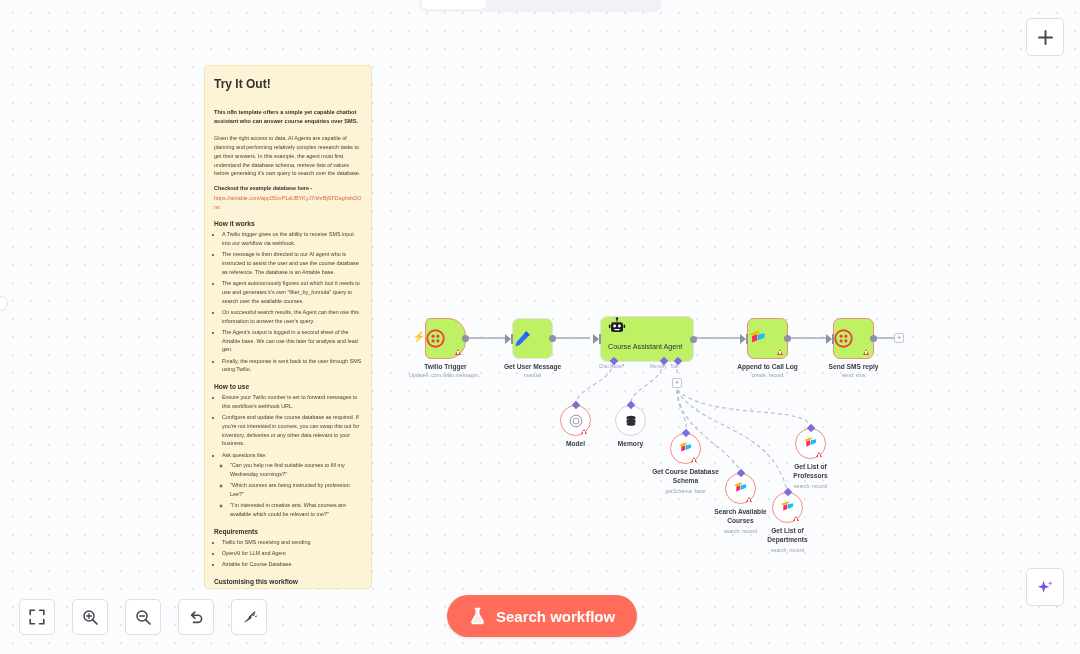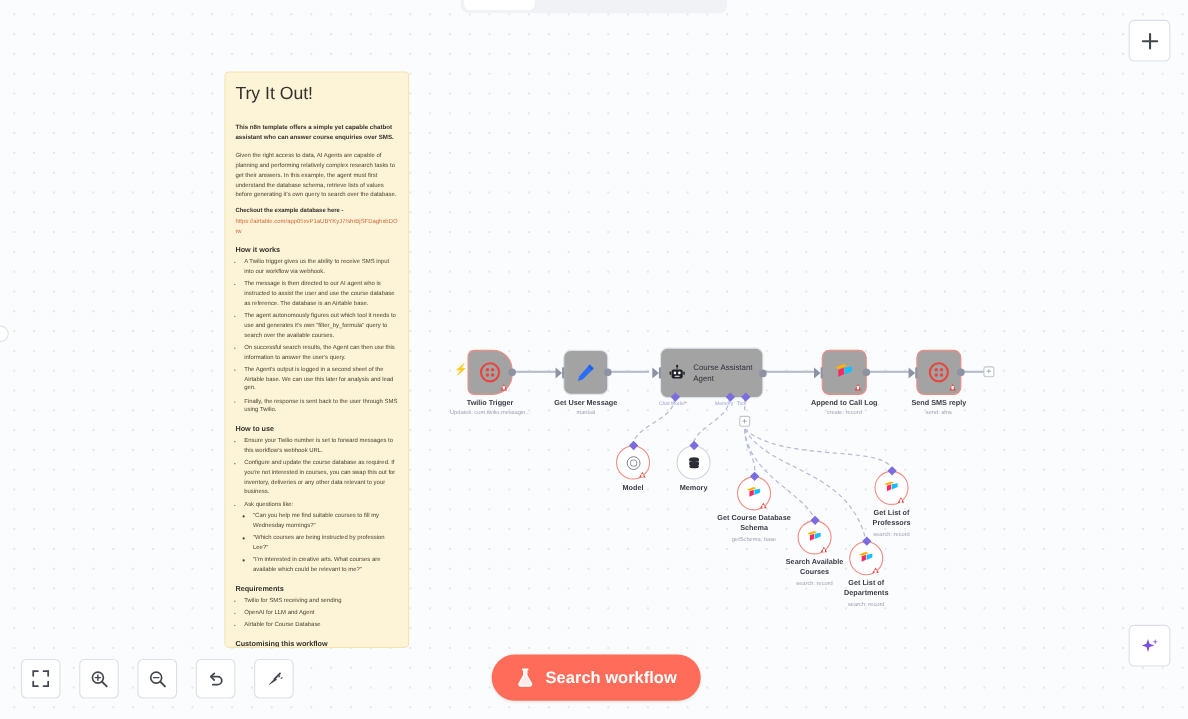--- a/index.html
+++ b/index.html
@@ -72,37 +72,38 @@
   .sticky {
     position: absolute; left: 204px; top: 65px;
     width: 168px; height: 524px;
     background: #fdf3d7;
     border: 1px solid #f3e3b5;
     border-radius: 4px;
     overflow: hidden;
     padding: 9px 9px 0 9px;
     color: #4a4330;
   }
-  .sticky h2 { font-size: 16px; margin: 2px 0 17px 0; color: #33312b; font-weight: 400; }
+  .sticky h2 { font-size: 12px; margin: 2px 0 17px 0; color: #33312b; font-weight: 700; }
   .sticky h3 { font-size: 6.6px; margin: 9px 0 3px 0; color: #33312b; font-weight: 700; }
   .sticky p.lead { font-size: 5.6px; font-weight: 700; line-height: 1.65; margin: 0 0 8px 0; color: #33312b; }
   .sticky p { font-size: 5.4px; line-height: 1.62; margin: 0 0 6px 0; }
   .sticky a { color: #d06a3d; word-break: break-all; text-decoration: none; }
   .sticky ul { margin: 0 0 5px 0; padding-left: 8px; list-style: disc; }
   .sticky ul ul { margin: 2px 0 2px 0; padding-left: 8px; list-style: circle; }
   .sticky li { font-size: 5.4px; line-height: 1.62; margin-bottom: 2.5px; }
   .sticky .bold-lbl { font-weight: 700; color: #33312b; }
 
   
   .node { position: absolute; }
   .node-box {
-    background: #a3a3a3; border: 1.4px solid #f08c82;
+    background: #bef264; border: 1.4px solid #f08c82;
     border-radius: 7px;
-    display: flex; align-items: center; justify-content: center;
+    display: flex; align-items: flex-start; justify-content: center;
     position: relative;
+    flex-direction: column;
   }
   .node-box.plain { border-color: #dfe2e9; }
   .node-label {
     position: absolute; left: 50%; transform: translateX(-50%);
     text-align: center; white-space: nowrap;
     font-size: 6.6px; color: #3a3c46; font-weight: 600;
   }
   .node-sub {
     position: absolute; left: 50%; transform: translateX(-50%);
     text-align: center; white-space: nowrap;

